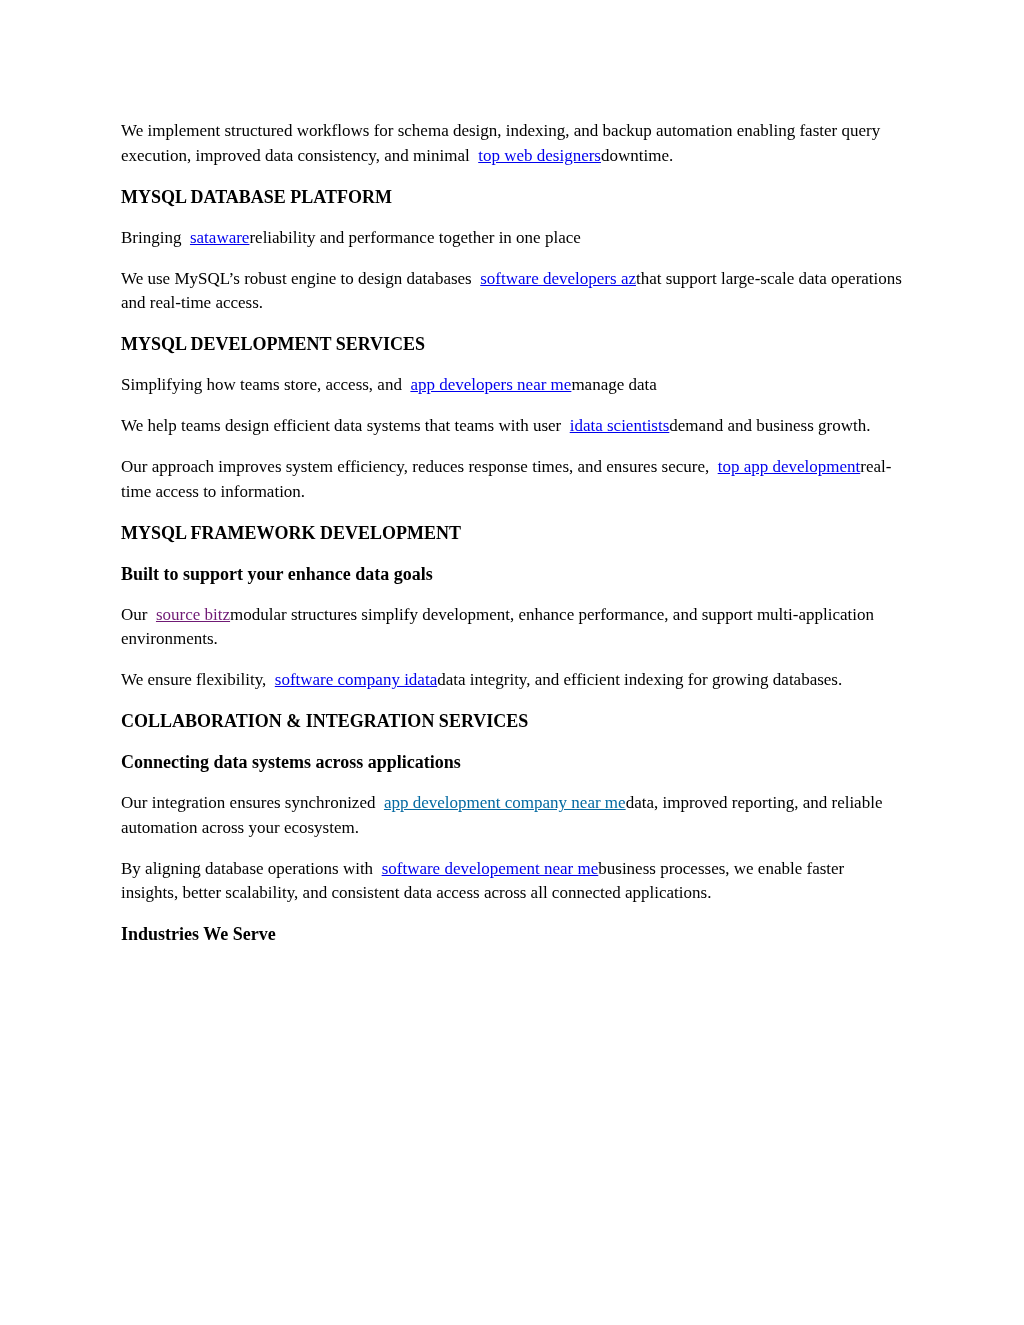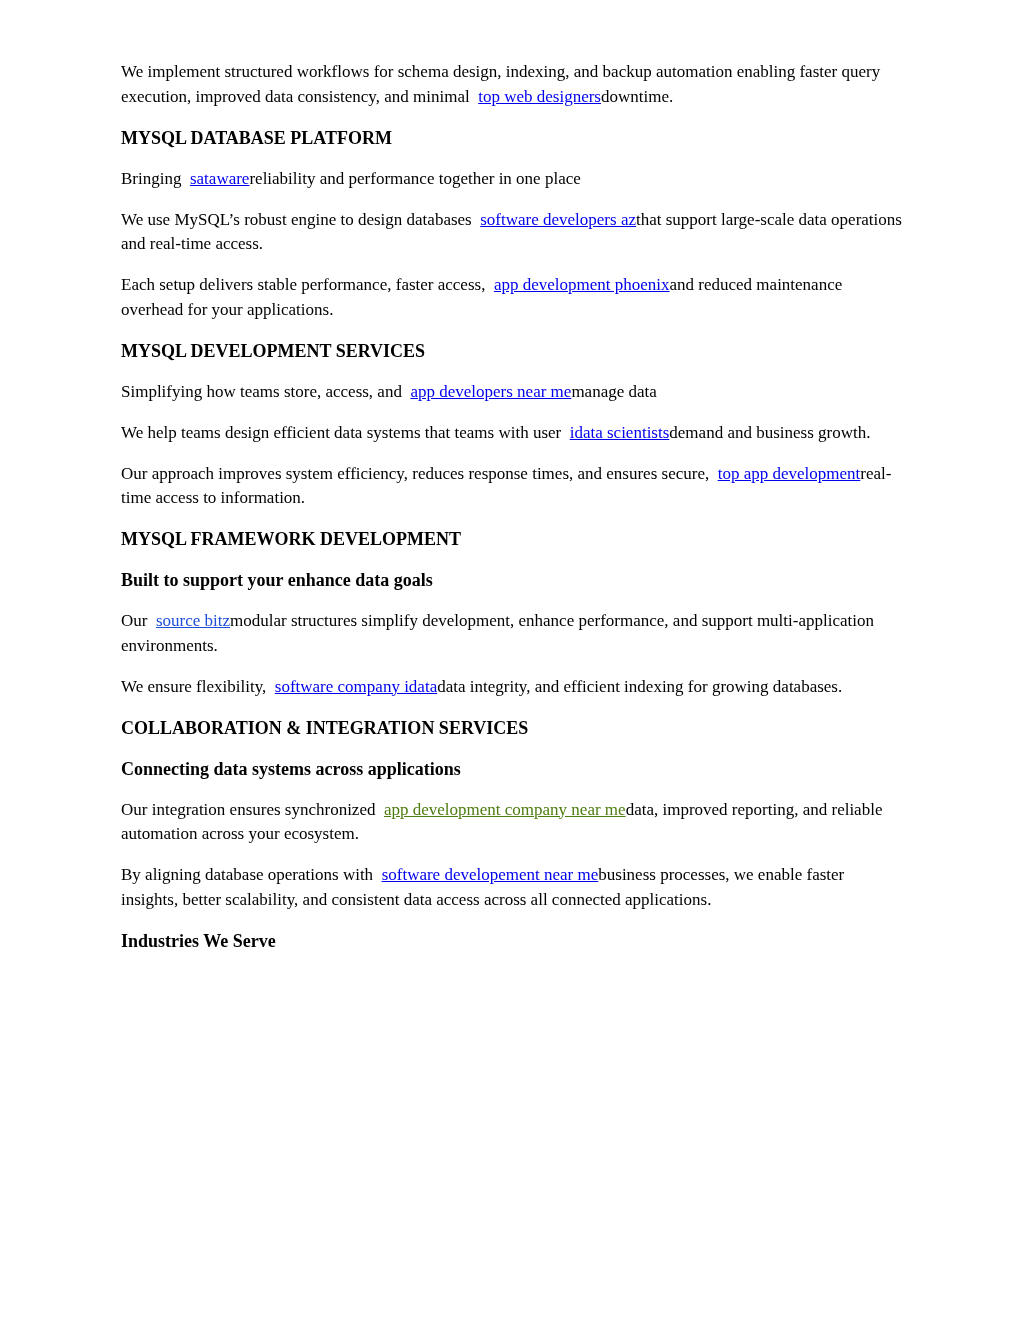--- a/index.html
+++ b/index.html
@@ -6,21 +6,21 @@
     margin: 0;
     padding: 0;
     background: #ffffff;
   }
   .page {
     position: relative;
     width: 1024px;
     height: 1325px;
     background: #ffffff;
     box-sizing: border-box;
-    padding: 60px 121px 0 121px;
+    padding: 119px 121px 0 121px;
     overflow: hidden;
   }
   .doc-content {
     width: 782px;
   }
   .paragraph, .heading, .subheading {
     margin: 0 0 16.5px 0;
     font-family: "Liberation Serif", "DejaVu Serif", serif;
     line-height: 24.5px;
     color: #000000;
@@ -42,28 +42,27 @@
 </style>
 </head>
 <body>
 
 <div class="page">
   <div class="doc-content" id="doc-content">
       <p class="paragraph"><span>We implement structured workflows for schema design, indexing, and backup automation enabling faster query execution, improved data consistency, and minimal  </span><a href="#" class="doc-link" style="color: rgb(0, 0, 238);">top web designers</a><span>downtime.</span></p>
       <h2 class="heading">MYSQL DATABASE PLATFORM</h2>
       <p class="paragraph"><span>Bringing  </span><a href="#" class="doc-link" style="color: rgb(0, 0, 238);">sataware</a><span>reliability and performance together in one place</span></p>
       <p class="paragraph"><span>We use MySQL’s robust engine to design databases  </span><a href="#" class="doc-link" style="color: rgb(0, 0, 238);">software developers az</a><span>that support large-scale data operations and real-time access.</span></p>
-      <p class="paragraph"><span>Each setup delivers stable performance, faster access,  </span><a href="#" class="doc-link" style="color: rgb(0, 0, 238);">app development phoenix</a><span>and reduced maintenance overhead for your applications.</span></p>
       <h2 class="heading">MYSQL DEVELOPMENT SERVICES</h2>
       <p class="paragraph"><span>Simplifying how teams store, access, and  </span><a href="#" class="doc-link" style="color: rgb(0, 0, 238);">app developers near me</a><span>manage data</span></p>
       <p class="paragraph"><span>We help teams design efficient data systems that teams with user  </span><a href="#" class="doc-link" style="color: rgb(0, 0, 238);">idata scientists</a><span>demand and business growth.</span></p>
       <p class="paragraph"><span>Our approach improves system efficiency, reduces response times, and ensures secure,  </span><a href="#" class="doc-link" style="color: rgb(0, 0, 238);">top app development</a><span>real-time access to information.</span></p>
       <h2 class="heading">MYSQL FRAMEWORK DEVELOPMENT</h2>
       <h3 class="subheading">Built to support your enhance data goals</h3>
-      <p class="paragraph"><span>Our  </span><a href="#" class="doc-link" style="color: #1d4ed8;">source bitz</a><span>modular structures simplify development, enhance performance, and support multi-application environments.</span></p>
+      <p class="paragraph"><span>Our  </span><a href="#" class="doc-link" style="color: #701a75;">source bitz</a><span>modular structures simplify development, enhance performance, and support multi-application environments.</span></p>
       <p class="paragraph"><span>We ensure flexibility,  </span><a href="#" class="doc-link" style="color: rgb(0, 0, 238);">software company idata</a><span>data integrity, and efficient indexing for growing databases.</span></p>
       <h2 class="heading">COLLABORATION &amp; INTEGRATION SERVICES</h2>
       <h3 class="subheading">Connecting data systems across applications</h3>
-      <p class="paragraph"><span>Our integration ensures synchronized  </span><a href="#" class="doc-link" style="color: #4d7c0f;">app development company near me</a><span>data, improved reporting, and reliable automation across your ecosystem.</span></p>
+      <p class="paragraph"><span>Our integration ensures synchronized  </span><a href="#" class="doc-link" style="color: #0369a1;">app development company near me</a><span>data, improved reporting, and reliable automation across your ecosystem.</span></p>
       <p class="paragraph"><span>By aligning database operations with  </span><a href="#" class="doc-link" style="color: rgb(0, 0, 238);">software developement near me</a><span>business processes, we enable faster insights, better scalability, and consistent data access across all connected applications.</span></p>
       <h3 class="subheading">Industries We Serve</h3>
     </div>
 </div>
 
 </body></html>

